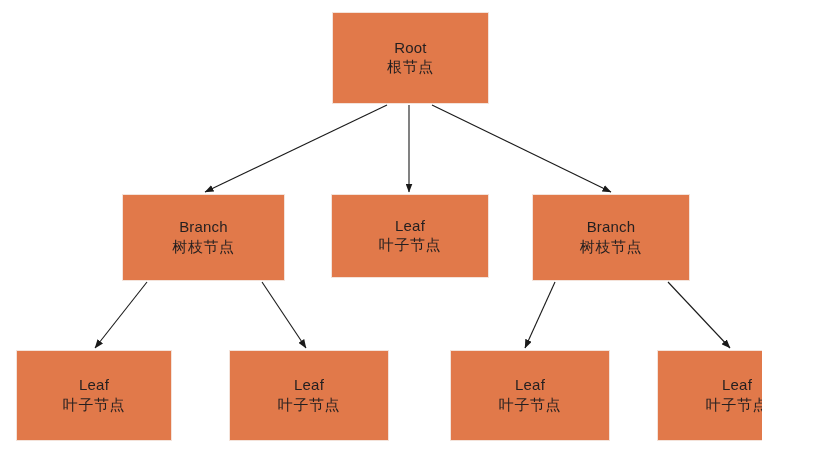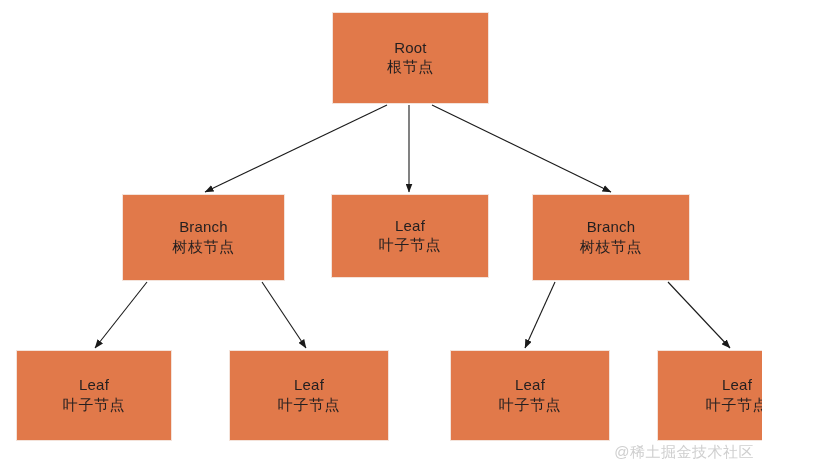--- a/index.html
+++ b/index.html
@@ -111,15 +111,14 @@
       <div class="node" style="left: 450px; top: 350px; width: 160px; height: 91px; background: rgb(225, 121, 74); border-color: rgb(244, 227, 218); color: rgb(35, 31, 32);">
         <span class="lbl-en">Leaf</span>
         <span class="lbl-zh">叶子节点</span>
       </div>
       <div class="node" style="left: 657px; top: 350px; width: 160px; height: 91px; background: rgb(225, 121, 74); border-color: rgb(244, 227, 218); color: rgb(35, 31, 32);">
         <span class="lbl-en">Leaf</span>
         <span class="lbl-zh">叶子节点</span>
       </div>
     </div>
 
-  <div id="watermark">@稀土掘金技术社区</div>
 
 </div>
 
 </body></html>

